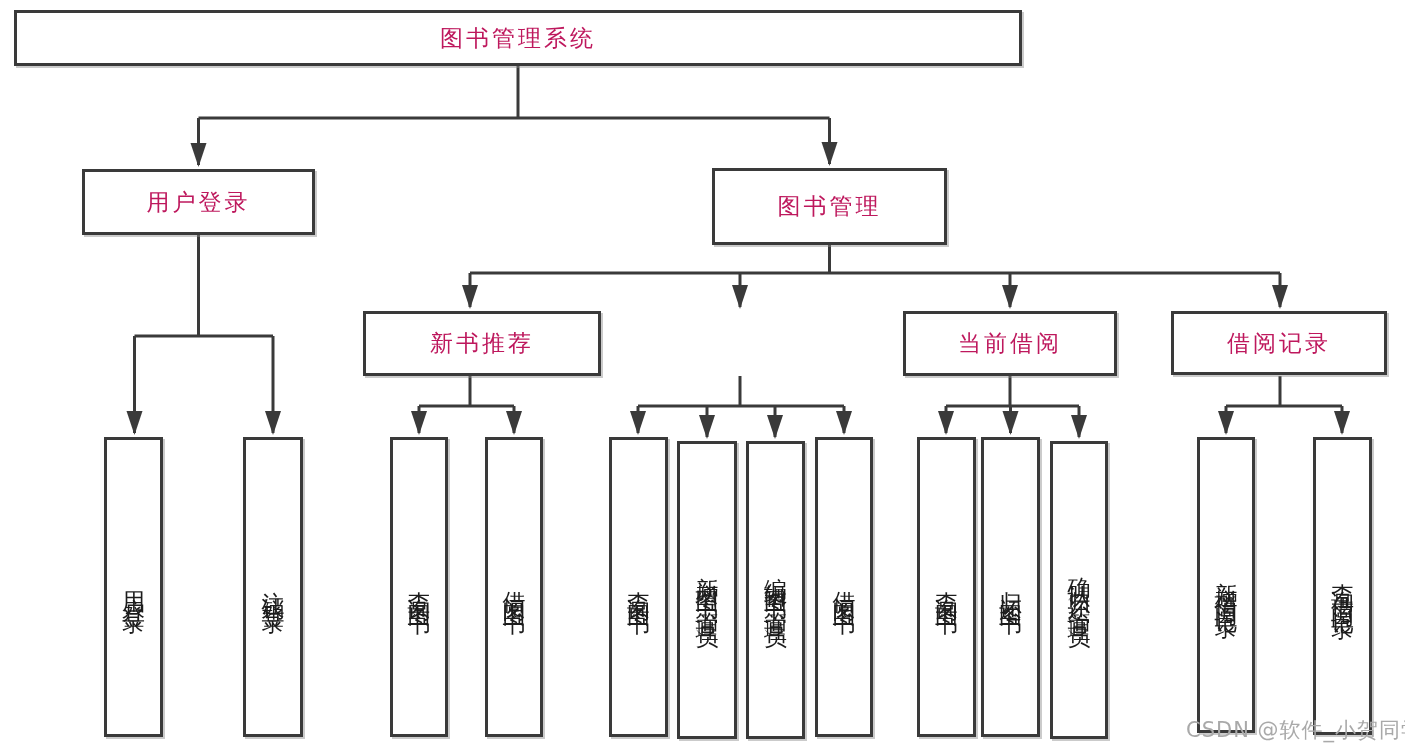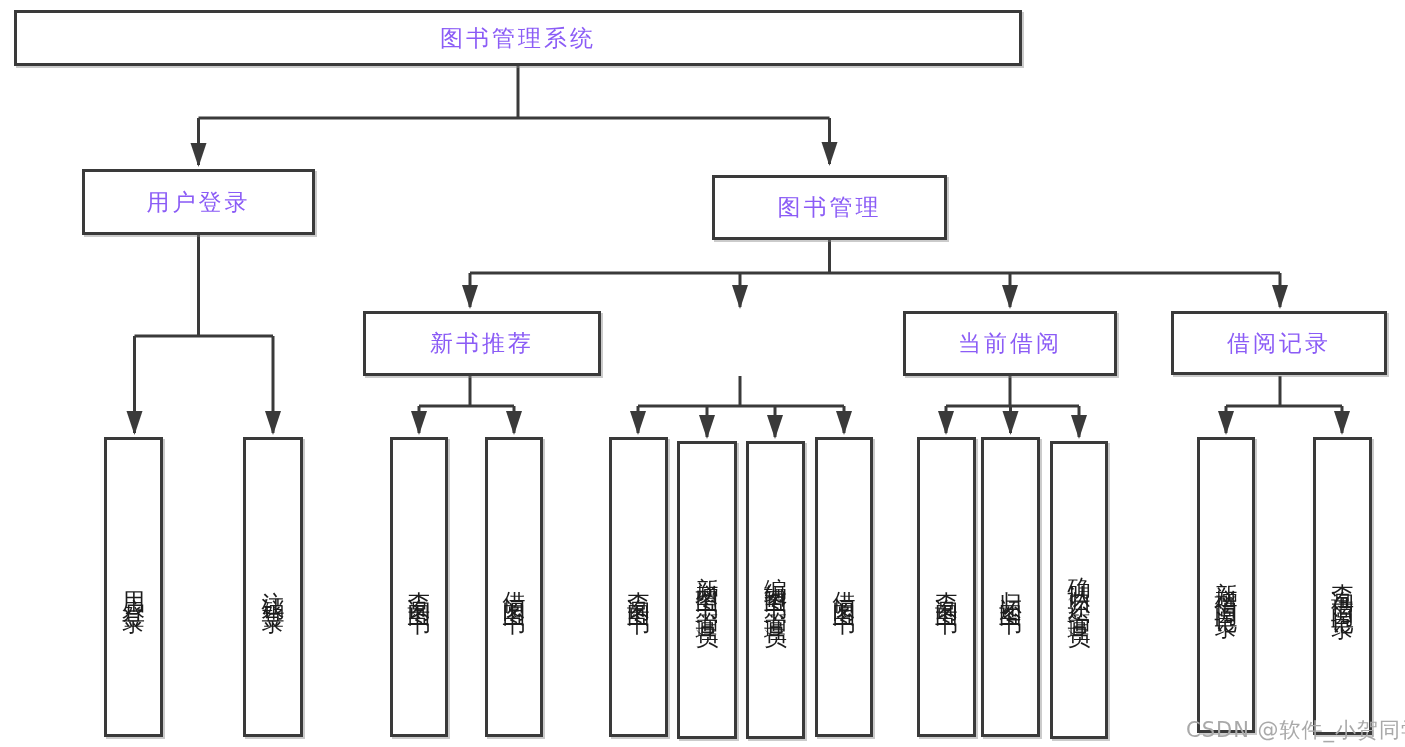--- a/index.html
+++ b/index.html
@@ -14,21 +14,21 @@
     position:absolute;left:0;top:0;width:1405px;height:747px;
     z-index:1;
   }
   .hnode{
     position:absolute;z-index:2;
     box-sizing:border-box;
     background:#ffffff;
     border:3px solid #3a3a3a;
     box-shadow:2px 2px 0 rgba(140,140,140,0.45);
     display:flex;align-items:center;justify-content:center;
-    color:#8b5cf6;
+    color:#be185d;
     font-size:23px;
     letter-spacing:3px;
     white-space:nowrap;
   }
   .vnode{
     position:absolute;z-index:2;
     box-sizing:border-box;
     background:#ffffff;
     border:3px solid #3a3a3a;
     box-shadow:2px 2px 0 rgba(140,140,140,0.45);
@@ -106,21 +106,21 @@
     </g>
   </svg>
 
   <div class="hnode" style="left:14px;top:10px;width:1008px;height:56px">
     <span>图书管理系统</span>
   </div>
 
   <div class="hnode" style="left:82px;top:169px;width:233px;height:66px">
     <span>用户登录</span>
   </div>
-  <div class="hnode" style="left:712px;top:175px;width:235px;height:65px">
+  <div class="hnode" style="left:712px;top:168px;width:235px;height:77px">
     <span>图书管理</span>
   </div>
 
   <div class="hnode" style="left:363px;top:311px;width:238px;height:65px">
     <span>新书推荐</span>
   </div>
   <div class="hnode" style="left:1171px;top:311px;width:216px;height:64px">
     <span>借阅记录</span>
   </div>
   <div class="hnode" style="left:903px;top:311px;width:214px;height:65px">

